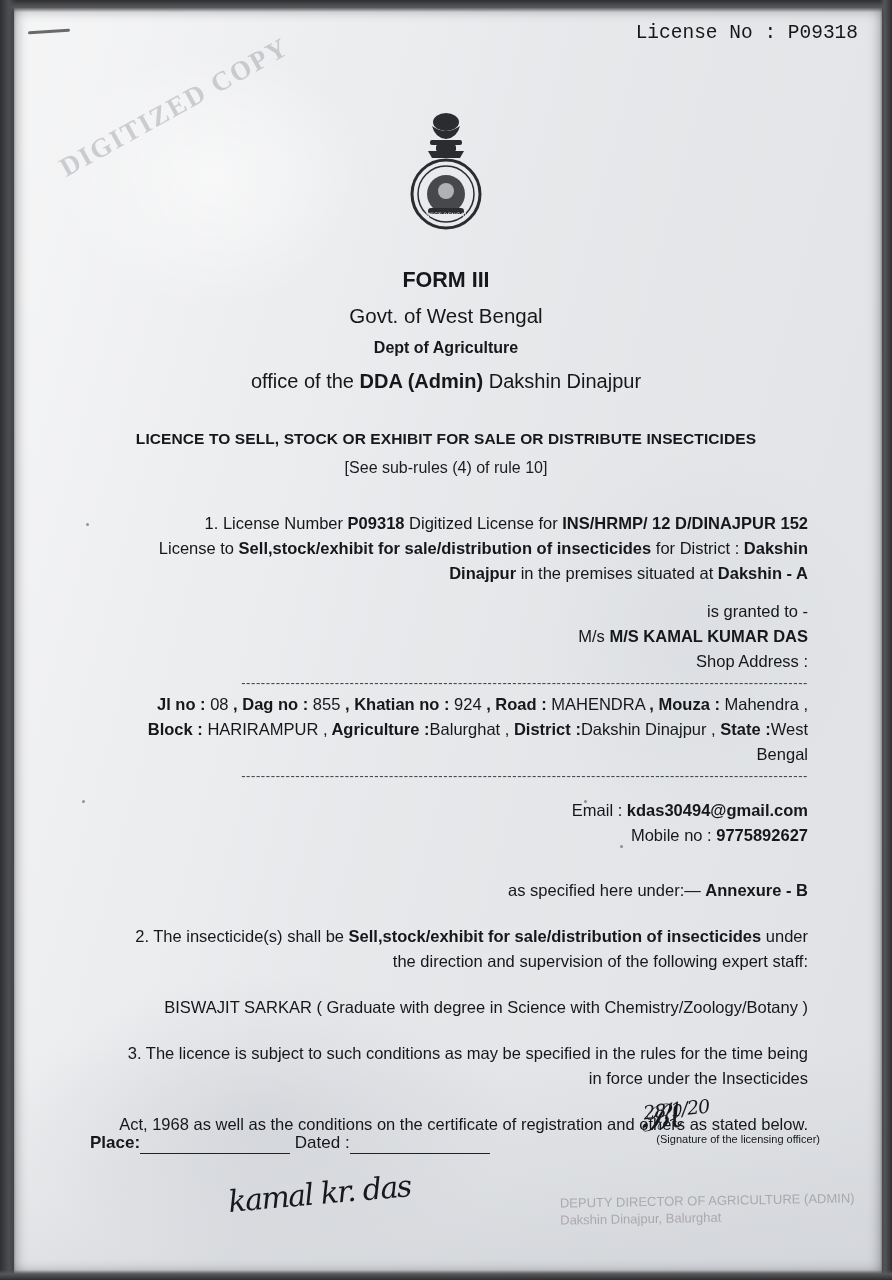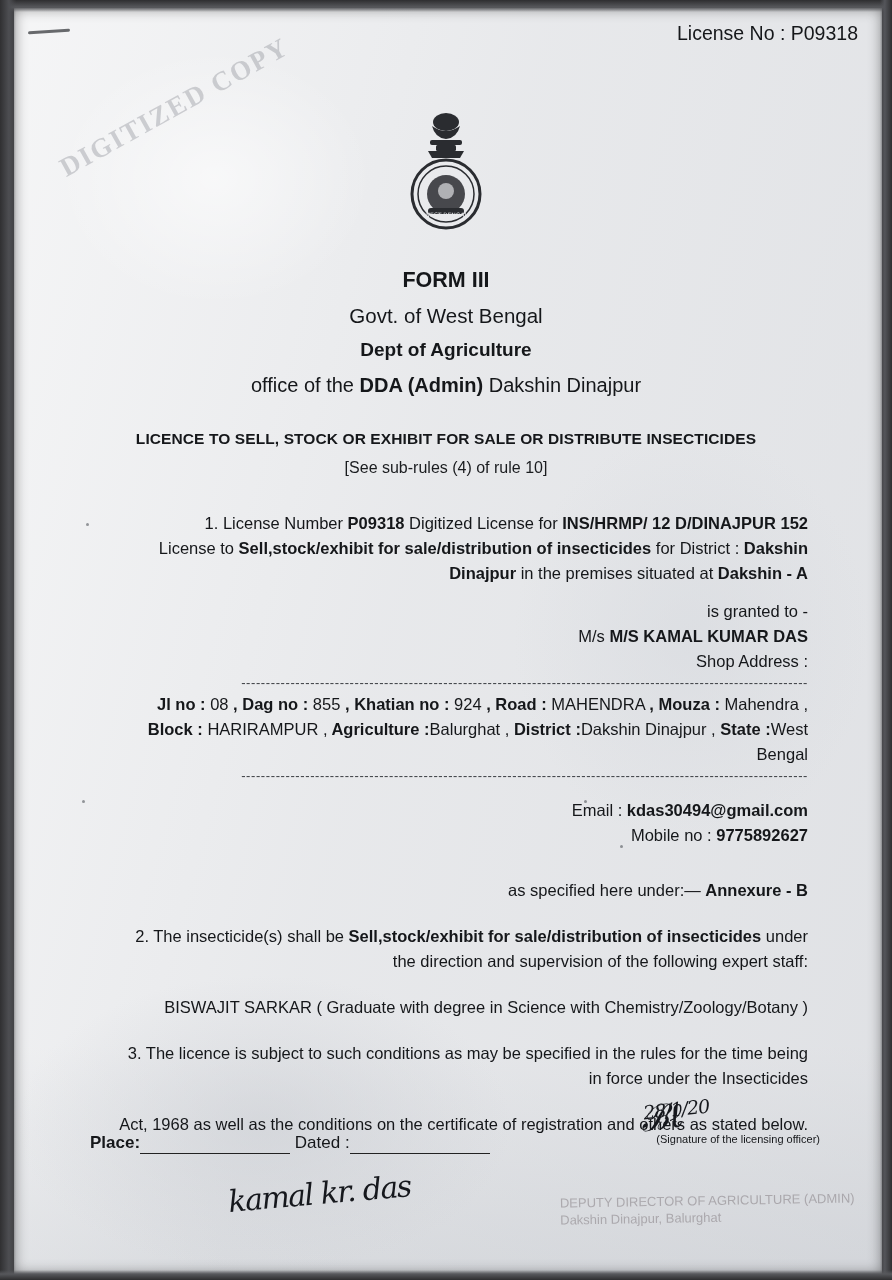--- a/index.html
+++ b/index.html
@@ -92,21 +92,21 @@
     font-weight: 700;
     user-select: none;
   }
 
   .license-no {
     position: absolute;
     right: 34px;
     top: 22px;
     font-size: 19.5px;
     color: #15171a;
-    font-family: Liberation Sans, sans-serif;
+    font-family: Liberation Mono, monospace;
   }
 
   
   .emblem {
     position: absolute;
     left: 50%;
     top: 96px;
     transform: translateX(-50%);
     width: 96px;
     height: 148px;
@@ -117,21 +117,21 @@
   .center-block {
     position: absolute;
     left: 0;
     right: 0;
     top: 268px;
     text-align: center;
     color: #15171a;
   }
   .t-form3 { font-size: 21.5px; font-weight: 700; margin-bottom: 11px; }
   .t-govt  { font-size: 20.5px; font-weight: 400; margin-bottom: 11px; }
-  .t-dept  { font-size: 19px; font-weight: 700; margin-bottom: 13px; }
+  .t-dept  { font-size: 16px; font-weight: 700; margin-bottom: 13px; }
   .t-office{ font-size: 20px; font-weight: 400; }
   .t-office b { font-weight: 700; }
 
   .t-licence-line {
     position: absolute;
     left: 0; right: 0;
     top: 430px;
     text-align: center;
     font-size: 15.5px;
     font-weight: 700;

